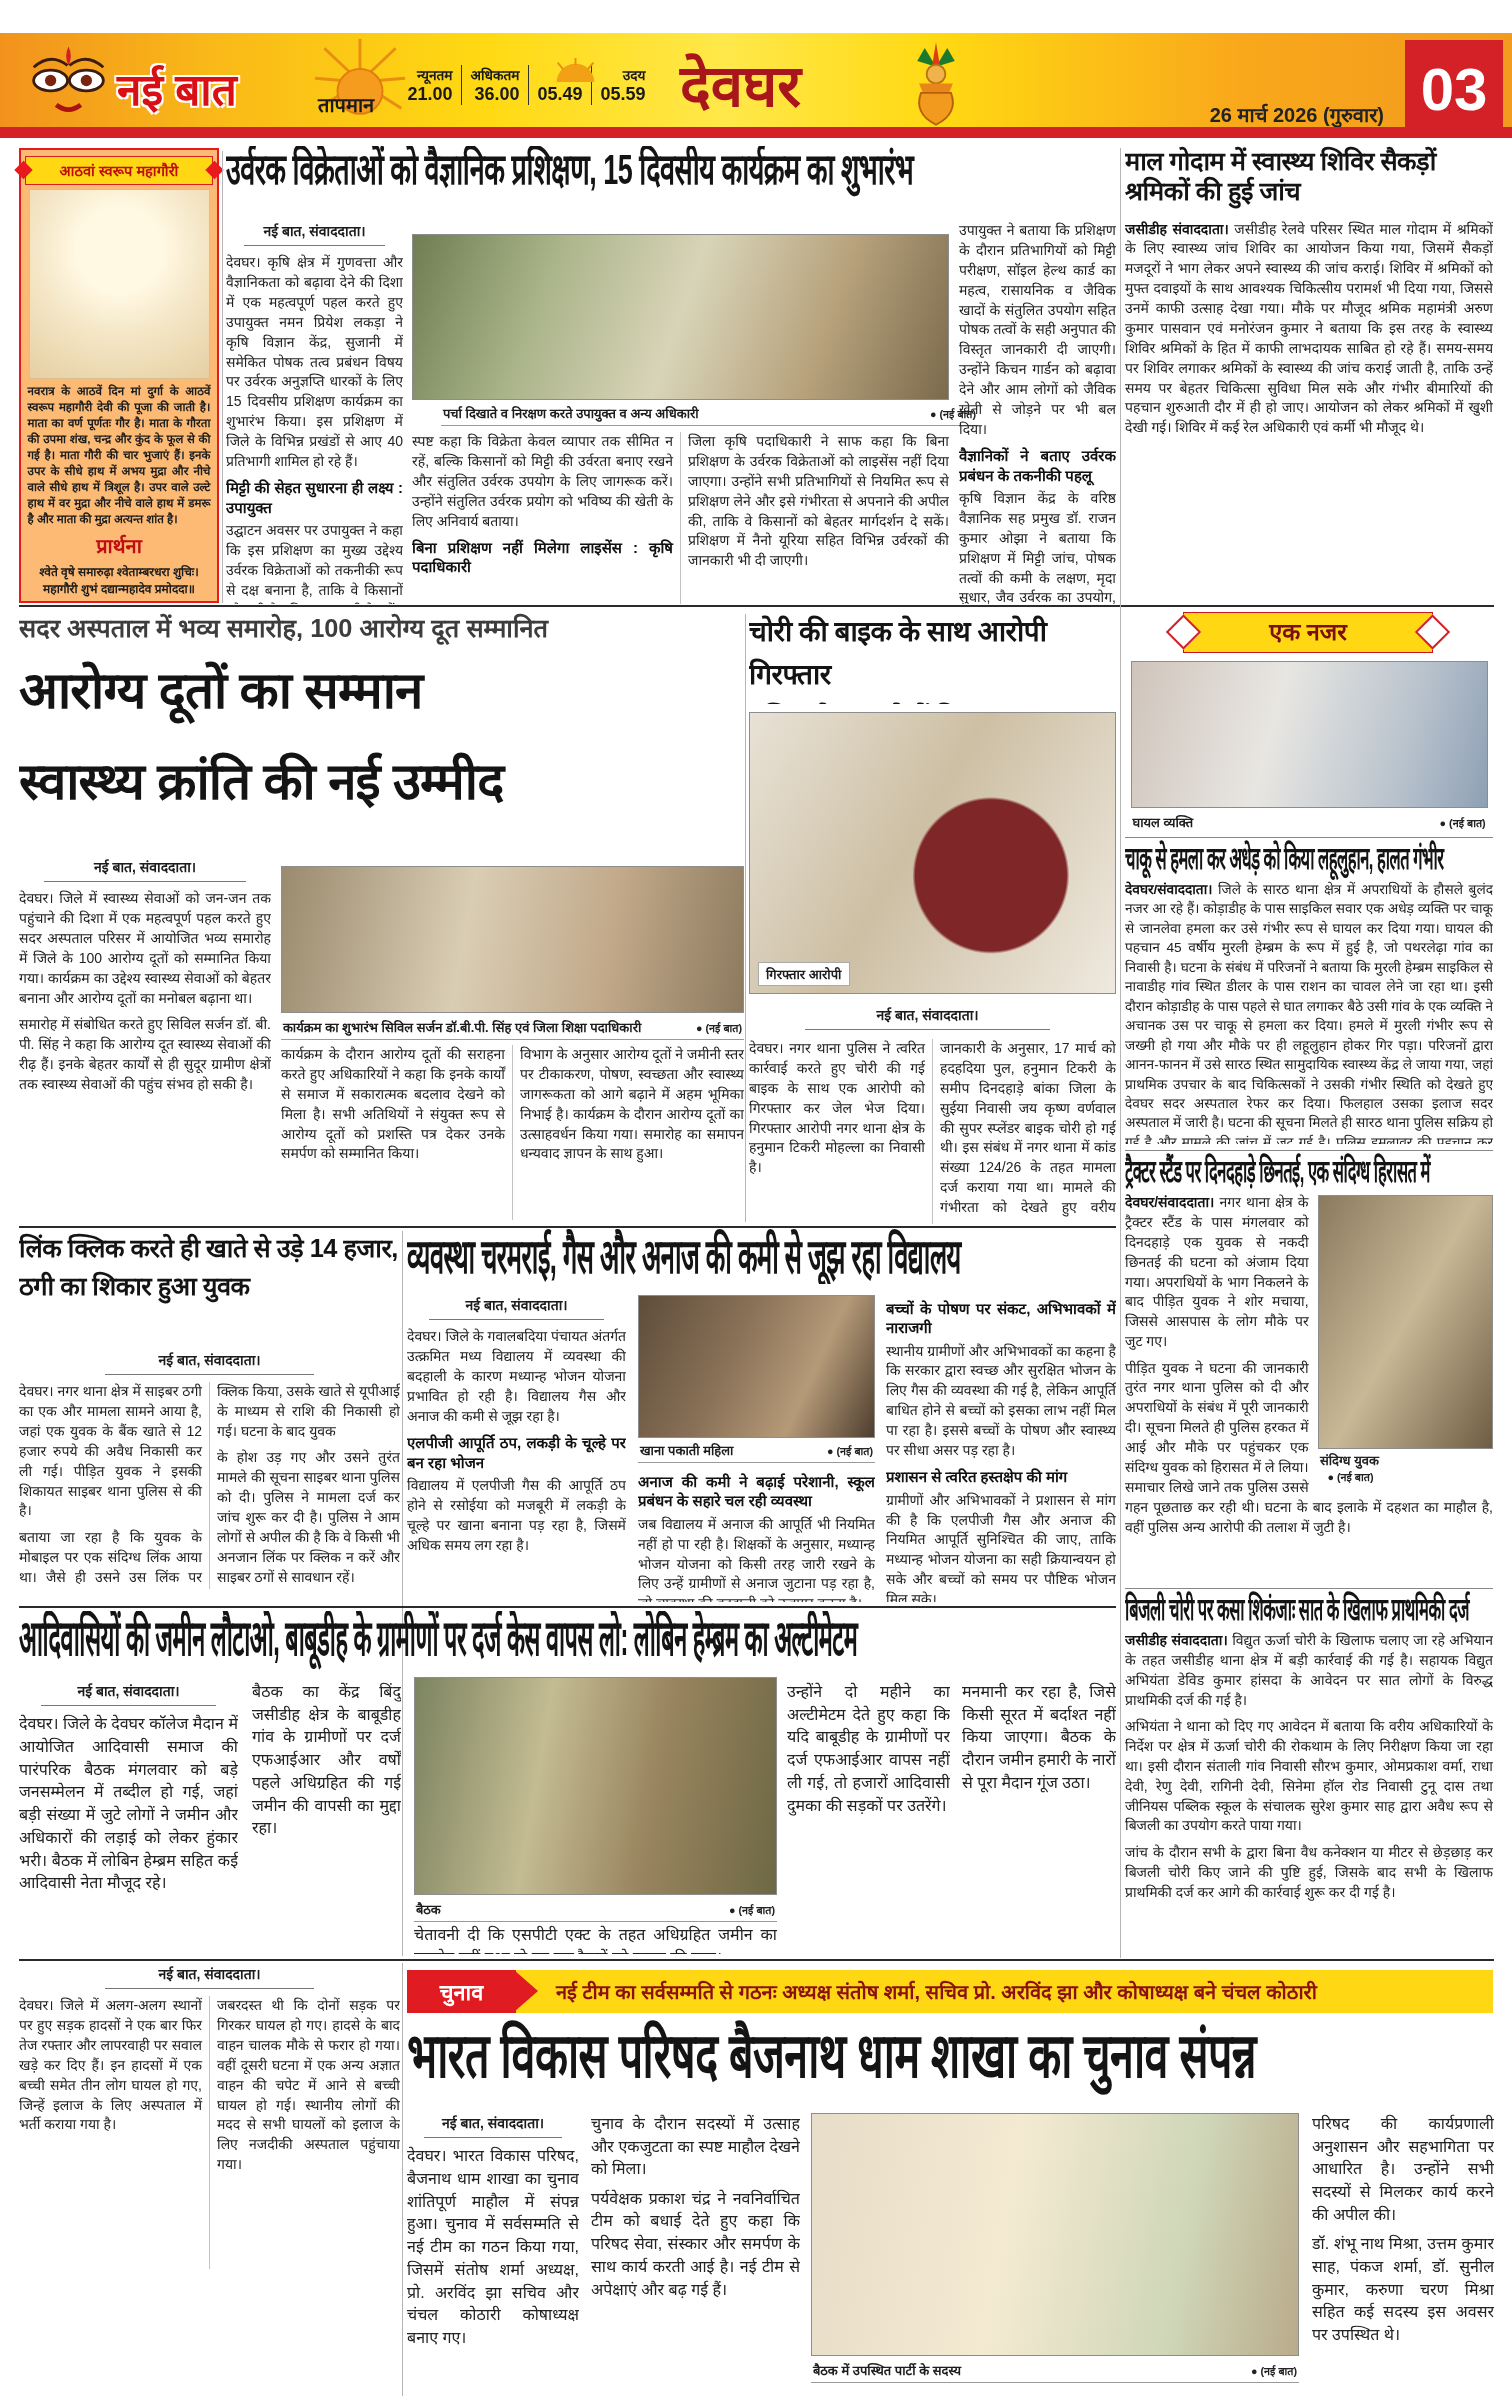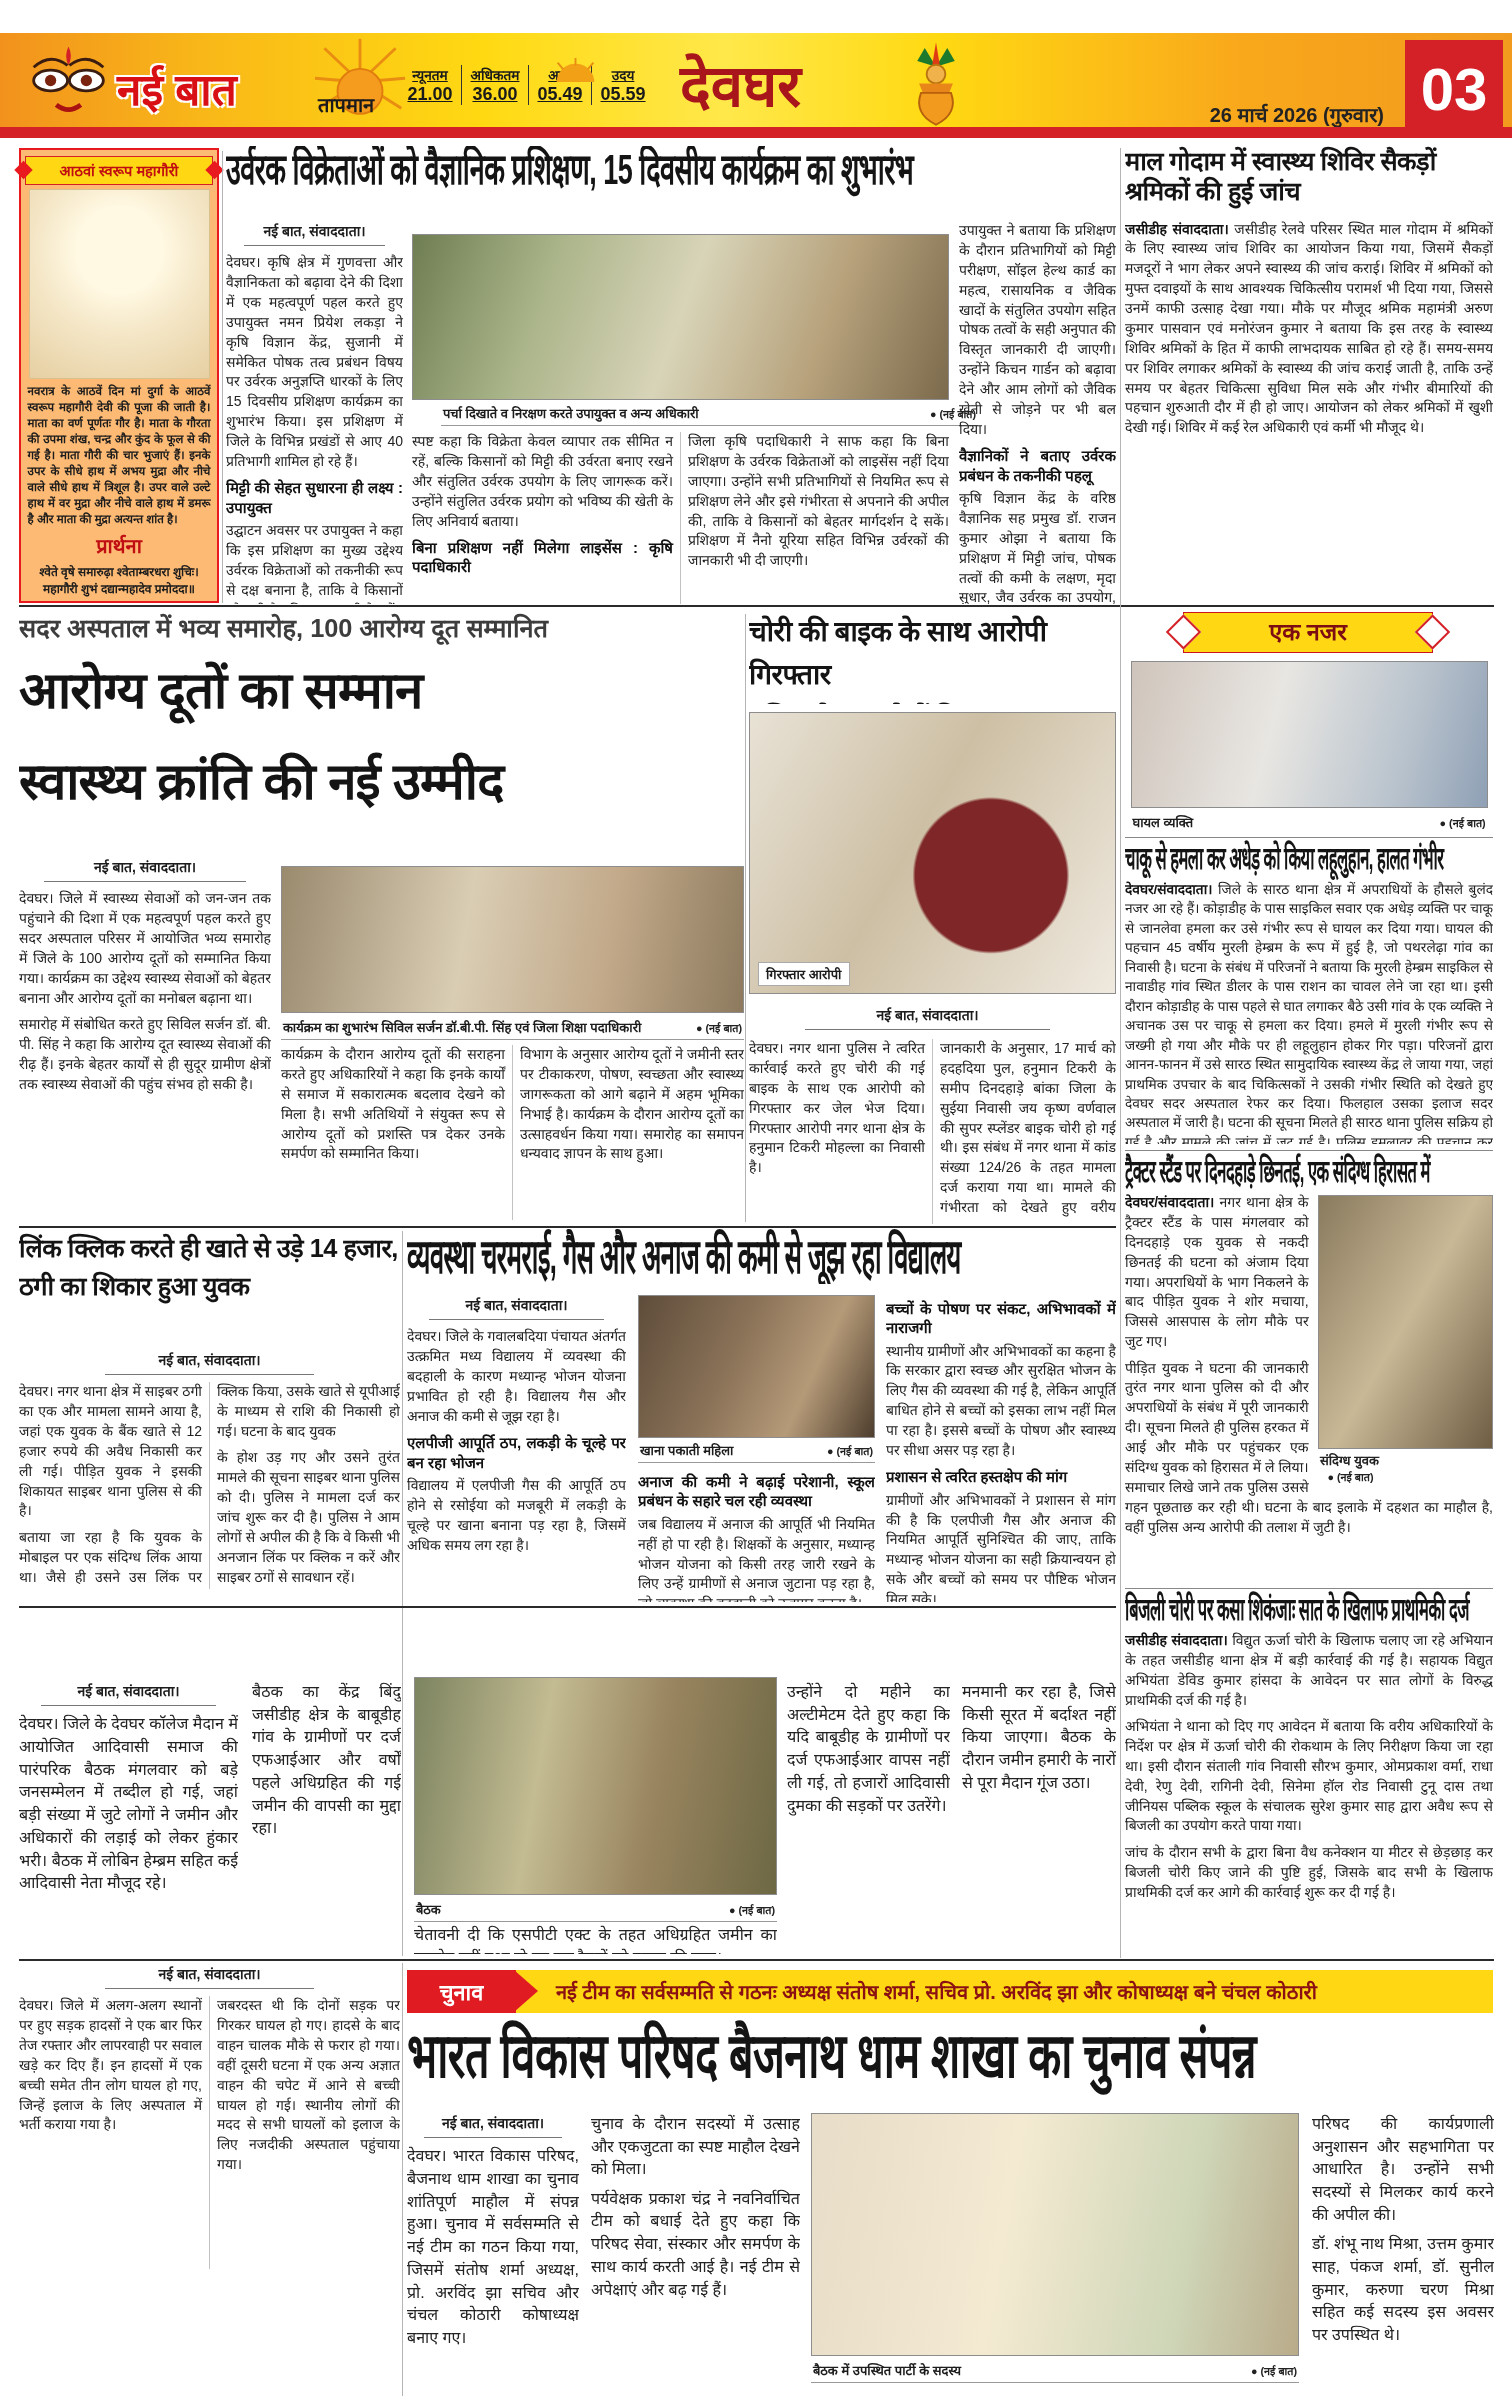--- a/index.html
+++ b/index.html
@@ -23,21 +23,21 @@
   .vline{background:#b5b5b5;}
   .hline{background:#2b2b2b;}
   .cols2{column-count:2;column-gap:15px;column-rule:0.9px solid #c2c2c2;}
   
   .masthead{background:linear-gradient(90deg,#f2921d 0%,#f9b918 14%,#ffd912 32%,#ffe84a 48%,#ffd912 62%,#f9a81b 82%,#f29a1e 100%);}
   .paper-name{font-size:44px;font-weight:800;color:#d80f14;text-shadow:1.9px 1.9px 0 #fff,-1.9px -1.9px 0 #fff,1.9px -1.9px 0 #fff,-1.9px 1.9px 0 #fff;}
   .edition{font-size:58px;font-weight:800;color:#a8161b;}
   .mh-date{font-size:20px;font-weight:bold;color:#232323;}
   .pagenum{background:#d42128;color:#fff;font-size:60px;font-weight:800;display:flex;align-items:center;justify-content:center;}
   .wx{display:flex;font-size:13.7px;font-weight:bold;color:#1a1a1a;}
-  .wx .cell{padding:0 8.5px;border-left:0.9px solid #333;text-align:center;text-decoration:underline;}
+  .wx .cell{padding:0 8.5px;border-left:0.9px solid #333;text-align:right;}
   .wx .cell:first-child{border-left:none;}
   .wxval{font-size:18px;font-weight:800;}
   .temp-label{font-size:20px;font-weight:800;color:#1a1a1a;}
   
   .dev-box{border:2.8px solid #e8191f;background:#fdba74;}
   .ribbon{background:#ffd813;color:#c00d12;font-weight:800;font-size:14.6px;text-align:center;padding:3.8px 1.9px;border:0.9px solid #d42128;position:relative;margin:5.6px 3.8px 3.8px;}
   .ribbon:before,.ribbon:after{content:"";position:absolute;top:50%;width:13px;height:13px;background:#e8191f;transform:translateY(-50%) rotate(45deg);}
   .ribbon:before{left:-8.5px;}
   .ribbon:after{right:-8.5px;}
   .dev-txt{font-size:11.6px;font-weight:600;line-height:1.38;text-align:justify;padding:0 6.6px;}
@@ -315,20 +315,23 @@
       <p class="sub">बच्चों के पोषण पर संकट, अभिभावकों में नाराजगी</p>
       <p>स्थानीय ग्रामीणों और अभिभावकों का कहना है कि सरकार द्वारा स्वच्छ और सुरक्षित भोजन के लिए गैस की व्यवस्था की गई है, लेकिन आपूर्ति बाधित होने से बच्चों को इसका लाभ नहीं मिल पा रहा है। इससे बच्चों के पोषण और स्वास्थ्य पर सीधा असर पड़ रहा है।</p>
       <p class="sub">प्रशासन से त्वरित हस्तक्षेप की मांग</p>
       <p>ग्रामीणों और अभिभावकों ने प्रशासन से मांग की है कि एलपीजी गैस और अनाज की नियमित आपूर्ति सुनिश्चित की जाए, ताकि मध्यान्ह भोजन योजना का सही क्रियान्वयन हो सके और बच्चों को समय पर पौष्टिक भोजन मिल सके।</p>
     </div>
   </div>
 
   <div class="abs hline" style="left:19px;top:1606px;width:1097px;height:1.9px;"></div>
 
   <div class="abs" style="left:19px;top:1611px;width:1097px;height:345px;">
+    <div class="hl nowrap" style="height:60px;">
+      <span class="stretch" style="font-size:23.5px;transform:scaleY(2.1);">आदिवासियों की जमीन लौटाओ, बाबूडीह के ग्रामीणों पर दर्ज केस वापस लो: लोबिन हेम्ब्रम का अल्टीमेटम</span>
+    </div>
     <div class="abs" style="left:0;top:70px;width:219px;height:271px;overflow:hidden;">
       <div class="byline">नई बात, संवाददाता।</div>
       <div class="bodytxt sm">देवघर। जिले के देवघर कॉलेज मैदान में आयोजित आदिवासी समाज की पारंपरिक बैठक मंगलवार को बड़े जनसम्मेलन में तब्दील हो गई, जहां बड़ी संख्या में जुटे लोगों ने जमीन और अधिकारों की लड़ाई को लेकर हुंकार भरी। बैठक में लोबिन हेम्ब्रम सहित कई आदिवासी नेता मौजूद रहे।</div>
     </div>
     <div class="abs bodytxt sm" style="left:233px;top:70px;width:149px;height:271px;">बैठक का केंद्र बिंदु जसीडीह क्षेत्र के बाबूडीह गांव के ग्रामीणों पर दर्ज एफआईआर और वर्षों पहले अधिग्रहित की गई जमीन की वापसी का मुद्दा रहा।</div>
     <div class="abs photo" style="left:395px;top:66px;width:363px;height:218px;background:linear-gradient(100deg,#7c8460,#c3bb92 35%,#99855f 65%,#6d6844);"></div>
     <div class="abs cap" style="left:395px;top:286px;width:363px;">
       <span>बैठक</span>
       <span class="cred">● (नई बात)</span>
     </div>

